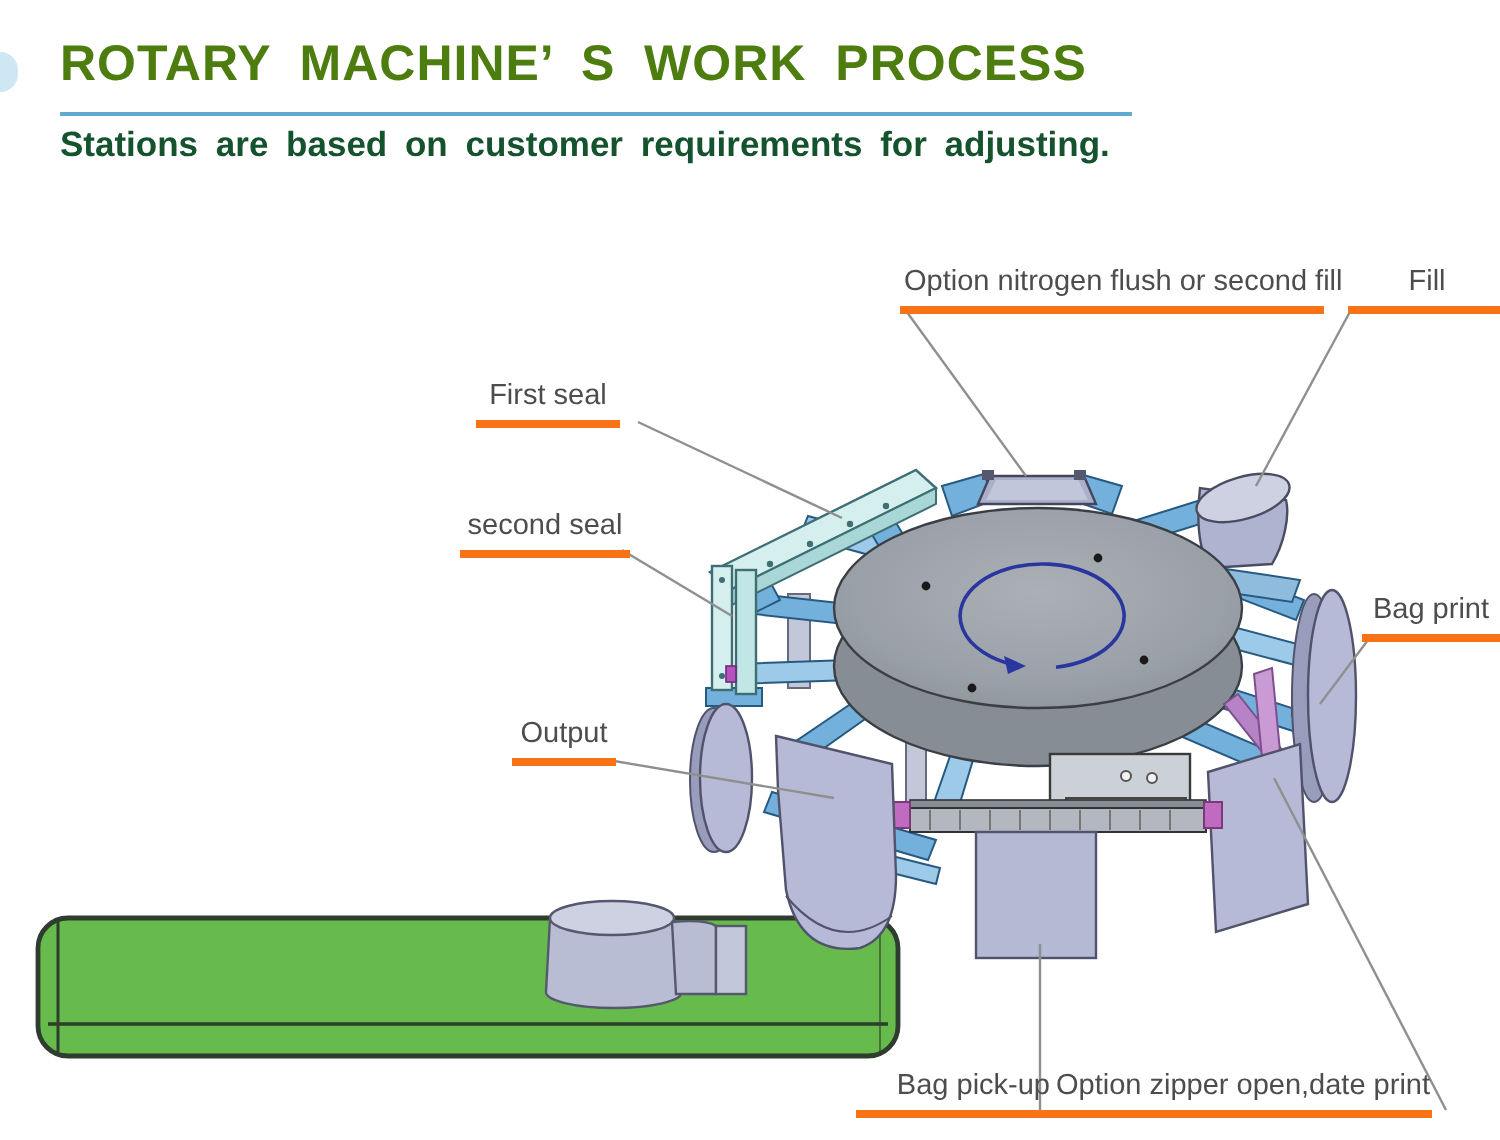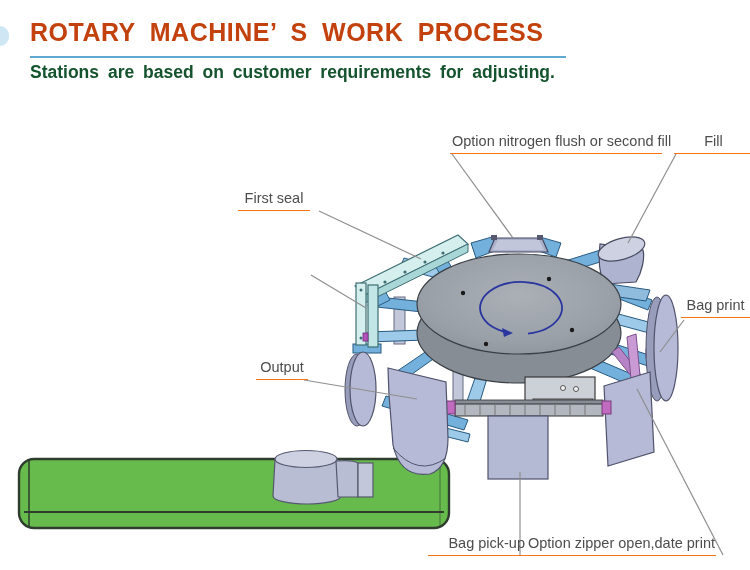--- a/index.html
+++ b/index.html
@@ -3,41 +3,41 @@
 <meta charset="utf-8">
 <style>
   html,body{margin:0;padding:0;background:#ffffff;}
   .page{
     position:relative; width:750px; height:570px; overflow:hidden;
     background:#ffffff; font-family:"Liberation Sans", sans-serif;
   }
   
   .title{
     position:absolute; left:30px; top:18px; margin:0;
-    font-size:25px; font-weight:bold; color:#c2410c;
+    font-size:25px; font-weight:bold; color:#4d7c0f;
     letter-spacing:0.5px; word-spacing:7px; white-space:nowrap;
   }
   .title-rule{
     position:absolute; left:30px; top:56px; width:536px; height:2px;
     background:#5fa9d3;
   }
   .subtitle{
     position:absolute; left:30px; top:62px; margin:0;
     font-size:17.5px; font-weight:bold; color:#14532d;
     word-spacing:4px; white-space:nowrap;
   }
   .corner-artifact{
     position:absolute; left:0; top:26px; width:9px; height:20px;
     background:#cfe7f4; border-radius:0 10px 10px 0;
   }
   
   .machine-svg{position:absolute; left:0; top:0;}
   .lbl{
     position:absolute; font-size:14.5px; color:#4d4d4d;
-    border-bottom:1px solid #f97316; padding:0 2px 3px 2px;
+    border-bottom:4px solid #f97316; padding:0 2px 3px 2px;
     text-align:center; white-space:nowrap; line-height:18px;
   }
   .lbl.right{text-align:right;}
 </style>
 </head>
 <body>
 
 <div class="page">
 
   <div class="corner-artifact"></div>
@@ -190,18 +190,19 @@
       <path d="M676,154 L628,243"></path>
       <path d="M684,320 L660,352"></path>
       <path d="M520,472 L520,556"></path>
       <path d="M637,389 L723,555"></path>
     </g>
   </svg>
 
   <div class="lbl" style="left:450px; top:132px; width:208px;">Option nitrogen flush or second fill</div>
   <div class="lbl" style="left:674px; top:132px; width:75px;">Fill</div>
   <div class="lbl" style="left:238px; top:189px; width:68px;">First seal</div>
+  <div class="lbl" style="left:230px; top:254px; width:81px;">second seal</div>
   <div class="lbl" style="left:681px; top:296px; width:65px;">Bag print</div>
   <div class="lbl" style="left:256px; top:358px; width:48px;">Output</div>
   <div class="lbl" style="left:526px; top:534px; width:186px;">Option zipper open,date print</div>
   <div class="lbl right" style="left:428px; top:534px; width:95px;">Bag pick-up</div>
 
 </div>
 
 </body></html>

